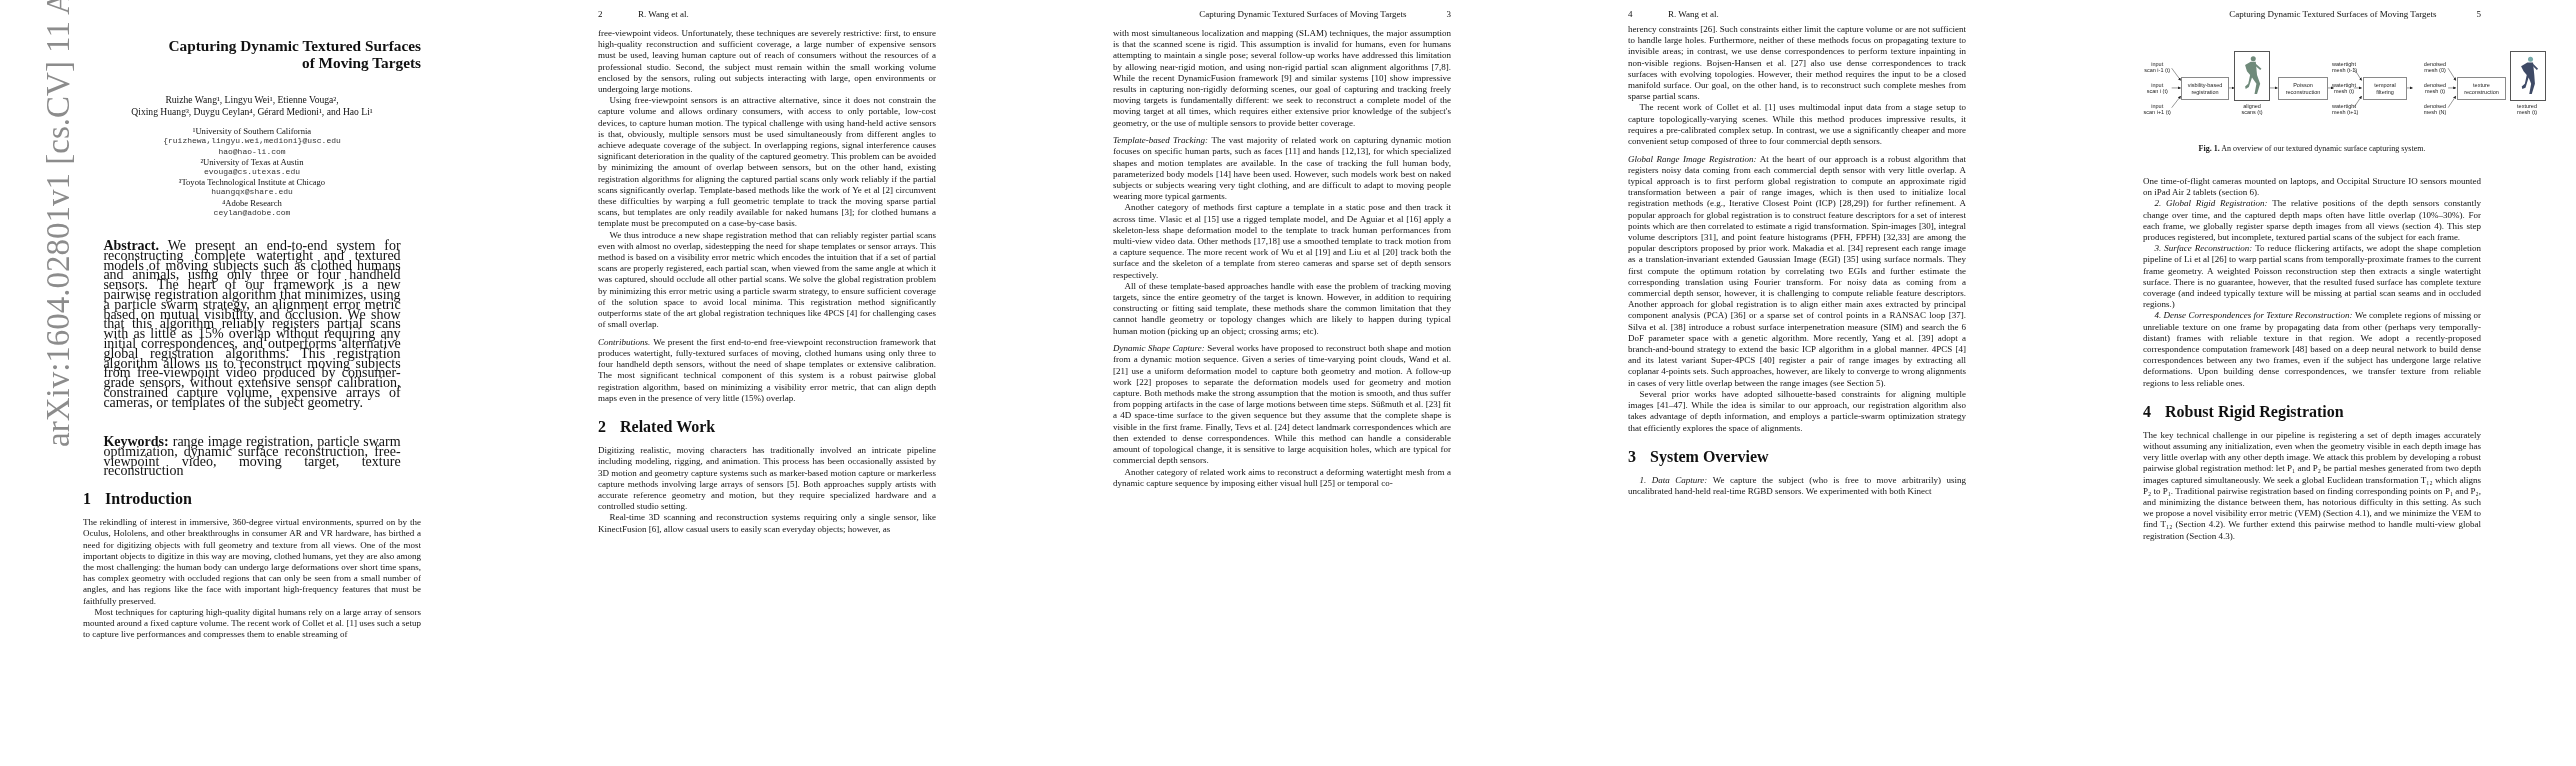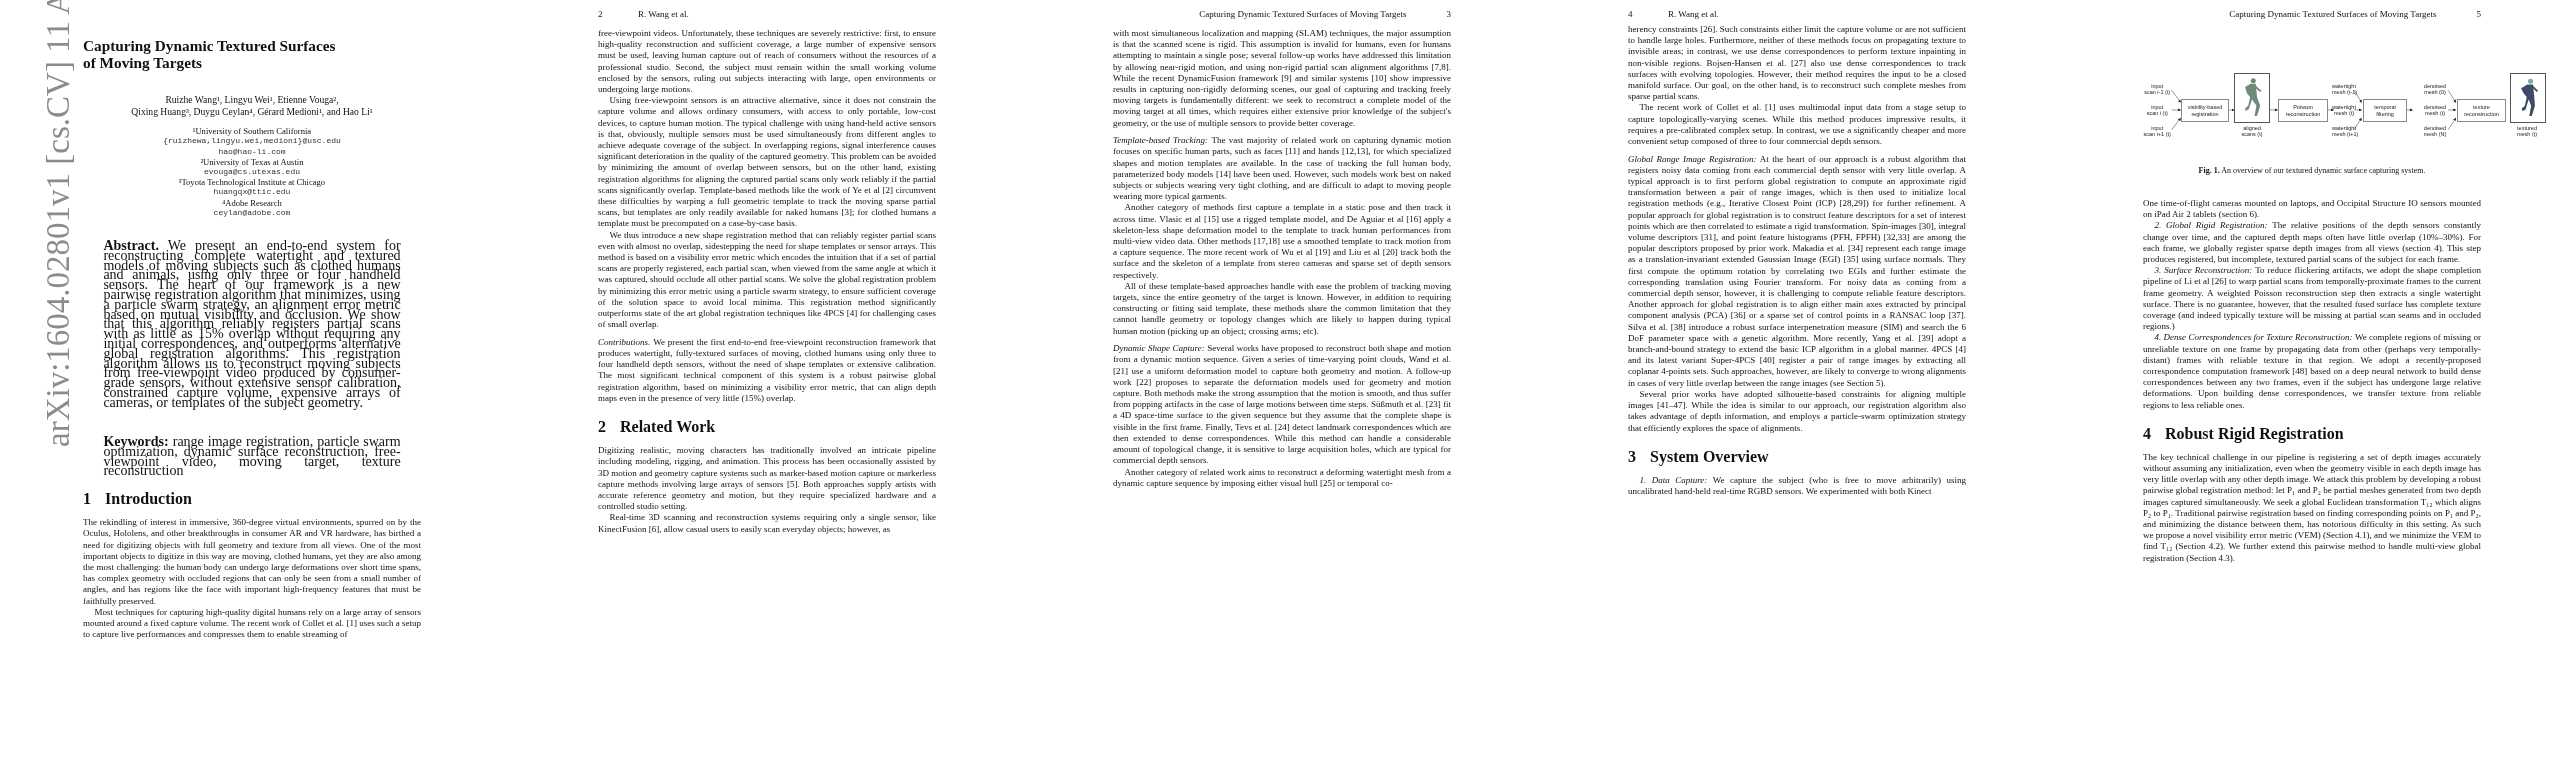--- a/index.html
+++ b/index.html
@@ -17,21 +17,21 @@
   p.ind { text-indent:11.5px; }
   .sec { font-weight:bold; font-size:16px; margin:14px 0 9px; }
   .sec .n { display:inline-block; width:22px; }
   .sub { font-style:italic; }
   .gap { height:6.4px; }
 
   
   .arxiv { position:absolute; left:3.8px; top:38px; width:38px; height:575px; }
   .arxiv span { position:absolute; left:0; top:0; transform-origin:0 0; transform:translate(36px,409px) rotate(-90deg);
                 white-space:nowrap; font-size:33px; color:#8c8c8c; font-family:"Liberation Serif", serif; }
-  .title1 { text-align:left; font-weight:bold; font-size:15.3px; line-height:16.6px; margin-top:38px; }
+  .title1 { text-align:right; font-weight:bold; font-size:15.3px; line-height:16.6px; margin-top:38px; }
   .authors { text-align:center; font-size:9.6px; line-height:11.5px; margin-top:23px; }
   .affil { text-align:center; font-size:8.6px; line-height:10.2px; margin-top:9px; }
   .affil .mono { font-family:"Liberation Mono", monospace; font-size:8px; color:#333; }
   .abstract { margin:19px 20.4px 0; font-size:8px; line-height:9.8px; text-align:justify; }
   .abstract b { font-weight:bold; }
   .abstract p { font-size:14px; line-height:9.8px;margin-top:23px; }
 
   
   .fig { position:relative; height:107px; margin-top:28px; font-family:"Liberation Sans", sans-serif; font-size:5.5px; color:#222; }
   .fig .lbl { position:absolute; text-align:center; line-height:6.4px; }
@@ -59,21 +59,21 @@
         <div>Ruizhe Wang¹, Lingyu Wei¹, Etienne Vouga², </div>
         <div>Qixing Huang³, Duygu Ceylan⁴, Gérard Medioni¹, and Hao Li¹</div>
       </div>
       <div class="affil">
         <div>¹University of Southern California</div>
         <div class="mono">{ruizhewa,lingyu.wei,medioni}@usc.edu</div>
         <div class="mono">hao@hao-li.com</div>
         <div>²University of Texas at Austin</div>
         <div class="mono">evouga@cs.utexas.edu</div>
         <div>³Toyota Technological Institute at Chicago</div>
-        <div class="mono">huangqx@ttic.edu</div>
+        <div class="mono">huangqx@share.edu</div>
         <div>⁴Adobe Research</div>
         <div class="mono">ceylan@adobe.com</div>
       </div>
       <div class="abstract">
         <p><b>Abstract.</b> <span>We present an end-to-end system for reconstructing complete watertight and textured models of moving subjects such as clothed humans and animals, using only three or four handheld sensors. The heart of our framework is a new pairwise registration algorithm that minimizes, using a particle swarm strategy, an alignment error metric based on mutual visibility and occlusion. We show that this algorithm reliably registers partial scans with as little as 15% overlap without requiring any initial correspondences, and outperforms alternative global registration algorithms. This registration algorithm allows us to reconstruct moving subjects from free-viewpoint video produced by consumer-grade sensors, without extensive sensor calibration, constrained capture volume, expensive arrays of cameras, or templates of the subject geometry.</span></p>
         <div class="gap"></div>
         <p><b>Keywords:</b> <span>range image registration, particle swarm optimization, dynamic surface reconstruction, free-viewpoint video, moving target, texture reconstruction</span></p>
       </div>
       <div class="sec"><span class="n">1</span><span>Introduction</span></div>
       <p>The rekindling of interest in immersive, 360-degree virtual environments, spurred on by the Oculus, Hololens, and other breakthroughs in consumer AR and VR hardware, has birthed a need for digitizing objects with full geometry and texture from all views. One of the most important objects to digitize in this way are moving, clothed humans, yet they are also among the most challenging: the human body can undergo large deformations over short time spans, has complex geometry with occluded regions that can only be seen from a small number of angles, and has regions like the face with important high-frequency features that must be faithfully preserved.</p>
@@ -129,21 +129,21 @@
       <div class="sec"><span class="n">3</span><span>System Overview</span></div>
       <p class="ind split"><span class="sub">1. Data Capture:  </span><span>We capture the subject (who is free to move arbitrarily) using uncalibrated hand-held real-time RGBD sensors. We experimented with both Kinect</span></p>
     </div>
   </div>
 
   <div class="page">
     <div class="runhead right">
       <span class="title">Capturing Dynamic Textured Surfaces of Moving Targets</span>
       <span class="num">5</span>
     </div>
-    <div class="col" style="top:31px">
+    <div class="col" style="top:9px">
       <div class="fig">
         <svg width="358" height="107" viewBox="0 0 560 168">
           <defs>
               <marker id="ah" markerWidth="6" markerHeight="6" refX="5" refY="3" orient="auto">
                 <path d="M0,0 L6,3 L0,6 z" fill="#222"></path>
               </marker>
             </defs>
           <g stroke="#333" stroke-width="0.8" fill="none" marker-end="url(#ah)">
             <line x1="44" y1="49" x2="58" y2="68"></line>
             <line x1="44" y1="80" x2="58" y2="80"></line>

